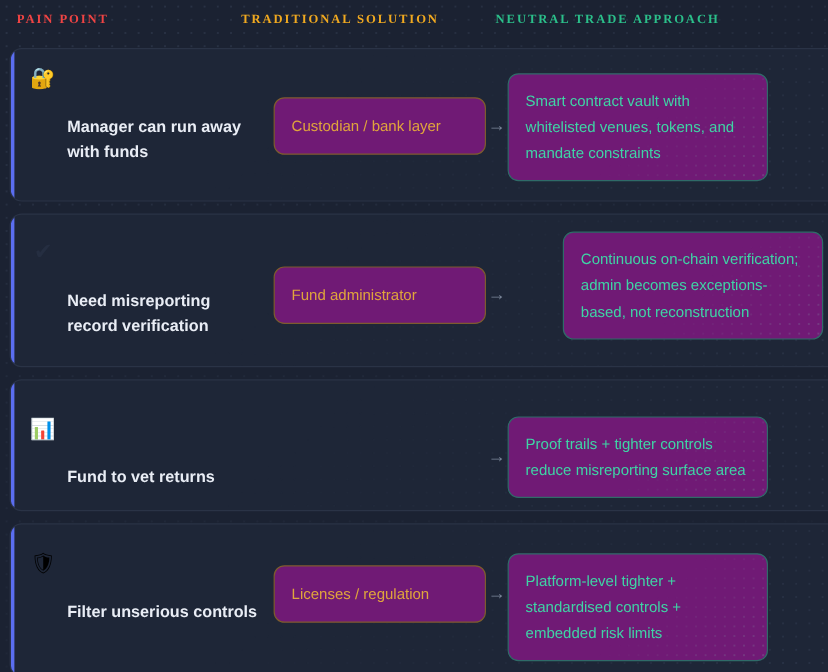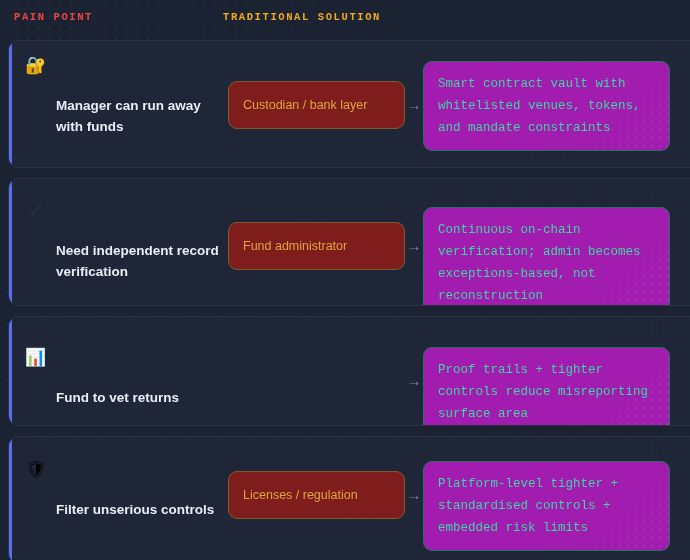--- a/index.html
+++ b/index.html
@@ -36,28 +36,28 @@
   .stage { position:relative; z-index:2; width:690px; height:560px; }
 
   
   .header {
     position: relative;
     height: 38px;
   }
   .col-head {
     position: absolute;
     top: 11px;
-    font-family: Liberation Mono, monospace;
+    font-family: Liberation Serif, serif;
     font-size: 10.5px;
     font-weight: 700;
     letter-spacing: 1.6px;
     white-space: nowrap;
   }
   .col-head.c0 { left: 14px;  color: #ef4444; }
-  .col-head.c1 { left: 223px; color: #f0a920; }
+  .col-head.c1 { left: 201px; color: #f0a920; }
   .col-head.c2 { left: 413px; color: #2bbf8a; }
 
   
   .rows {
     position: absolute;
     top: 40px;
     left: 8px;
     right: -26px;
   }
 
@@ -113,21 +113,21 @@
     padding-top: 1px;
     margin-top: 39px;
   }
 
   
   .trad {
     position: absolute;
     left: 219px;
     width: 177px;
     height: 48px;
-    background: #7f1d1d;
+    background: #701a75;
     border: 1px solid #7d5b2e;
     border-radius: 9px;
     display: flex;
     align-items: center;
     padding: 0 14px;
   }
   .trad-text {
     color: #e0a53c;
     font-size: 12.5px;
     line-height: 16px;
@@ -141,27 +141,26 @@
     text-align: center;
     color: #7b8699;
     font-size: 15px;
     line-height: 16px;
   }
 
   
   .neutral {
     position: absolute;
     left: 414px;
-    width: 247px;
-    background: #a21caf;
+    width: 217px;
+    background: #701a75;
     border: 1px solid #2f6b68;
     border-radius: 9px;
     padding: 11px 14px;
     overflow: hidden;
-    font-family: Liberation Mono, monospace;
   }
   .neutral .nz-dots {
     position:absolute; inset:0;
     background-image: radial-gradient(circle, rgba(140,205,190,0.20) 0.85px, transparent 1.05px);
     background-size: 8px 8px;
     -webkit-mask-image: linear-gradient(135deg, transparent 52%, #000 100%);
     mask-image: linear-gradient(135deg, transparent 52%, #000 100%);
     pointer-events:none;
   }
   .neutral-text {
@@ -171,21 +170,21 @@
     line-height: 22px;
   }
 
   
   .row.r1 .trad    { top: 40px; }
   .row.r1 .arrow   { top: 56px; }
   .row.r1 .neutral { top: 20px; }
 
   .row.r2 .trad    { top: 43px; }
   .row.r2 .arrow   { top: 59px; }
-  .row.r2 .neutral { top: 28px; }
+  .row.r2 .neutral { top: 14px; margin-left: 46px; }
   .row.r2 .pain    { top: 21px; }
 
   .row.r3 { height: 110px; }
   .row.r3 .pain    { top: 30px; }
   .row.r3 .trad    { top: 40px; }
   .row.r3 .arrow   { top: 56px; }
   .row.r3 .neutral { top: 30px; }
 
   .row.r4 .pain    { top: 22px; }
   .row.r4 .trad    { top: 34px; }
@@ -196,20 +195,21 @@
 <body>
 
 <div class="bg-dots"></div>
 <div class="bg-fade"></div>
 
 <div class="stage">
 
   <div class="header">
     <div class="col-head c0">PAIN POINT</div>
     <div class="col-head c1">TRADITIONAL SOLUTION</div>
+    <div class="col-head c2">NEUTRAL TRADE APPROACH</div>
   </div>
 
   <div class="rows">
 
     <div class="row r1">
       <div class="row-dots"></div>
       <div class="accent"></div>
       <div class="pain">
         <div class="pain-icon">🔐</div>
         <div class="pain-text">Manager can run away with funds</div>
@@ -222,21 +222,21 @@
         <div class="nz-dots"></div>
         <div class="neutral-text">Smart contract vault with whitelisted venues, tokens, and mandate constraints</div>
       </div>
     </div>
 
     <div class="row r2">
       <div class="row-dots"></div>
       <div class="accent"></div>
       <div class="pain">
         <div class="pain-icon dim">✔</div>
-        <div class="pain-text">Need independent record verification</div>
+        <div class="pain-text">Need misreporting record verification</div>
       </div>
       <div class="trad">
         <span class="trad-text">Fund administrator</span>
       </div>
       <div class="arrow">→</div>
       <div class="neutral">
         <div class="nz-dots"></div>
         <div class="neutral-text">Continuous on-chain verification; admin becomes exceptions-based, not reconstruction</div>
       </div>
     </div>

